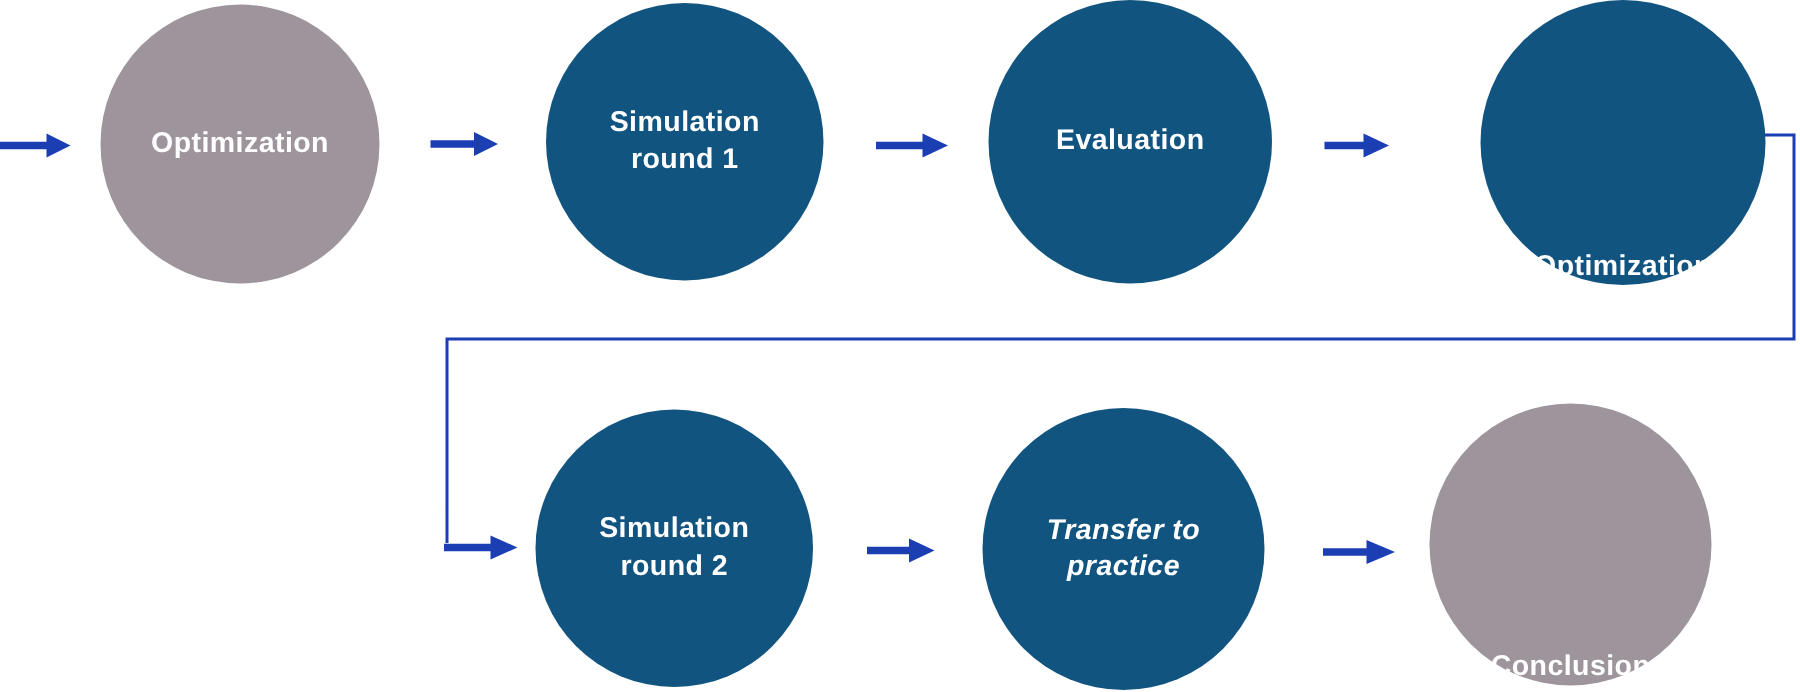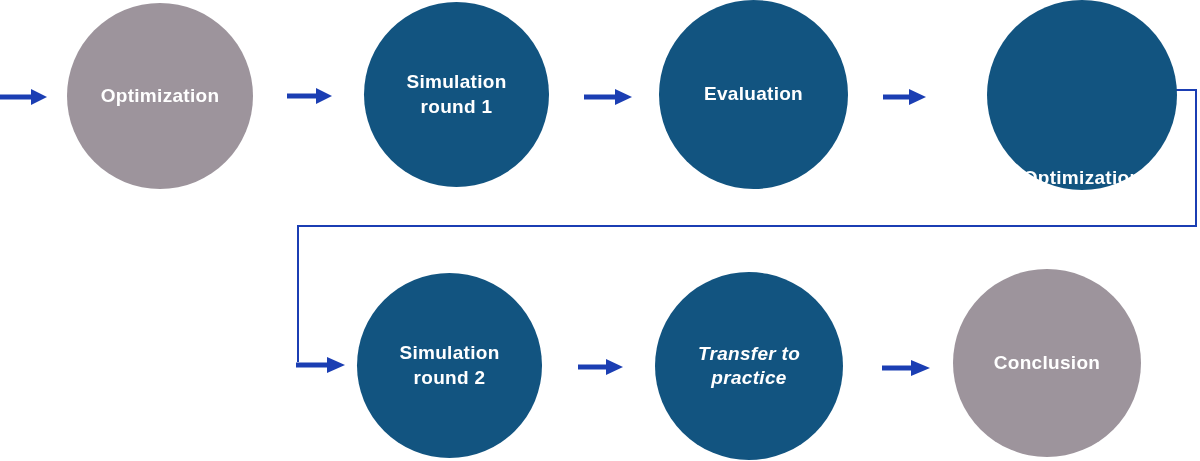--- a/index.html
+++ b/index.html
@@ -43,21 +43,21 @@
   .node--primary { background: var(--node-primary, #125480); }
   .node--accent  { background: var(--node-accent, #9D949C); }
 
   
   #node-introduction        { left: 67px;  top: 3px;   width: 186px; height: 186px; }
   #node-simulation-round-1  { left: 364px; top: 2px;   width: 185px; height: 185px; }
   #node-evaluation          { left: 659px; top: 0px;   width: 189px; height: 189px; }
   #node-optimization        { left: 987px; top: 0px;   width: 190px; height: 190px; align-items: flex-end; }
   #node-simulation-round-2  { left: 357px; top: 273px; width: 185px; height: 185px; }
   #node-transfer-to-practice{ left: 655px; top: 272px; width: 188px; height: 188px; font-style: italic; }
-  #node-conclusion          { left: 953px; top: 269px; width: 188px; height: 188px; }
+  #node-conclusion          { left: 953px; top: 269px; width: 188px; height: 188px; align-items: flex-end; }
 
   .arrow-line { stroke: var(--arrow, #1B3EB3); stroke-width: 5; }
   .arrow-head { fill: var(--arrow, #1B3EB3); }
   .connector  { stroke: var(--arrow, #1B3EB3); stroke-width: 2; fill: none; }
 </style>
 </head>
 <body>
 
 <div class="canvas">
 

